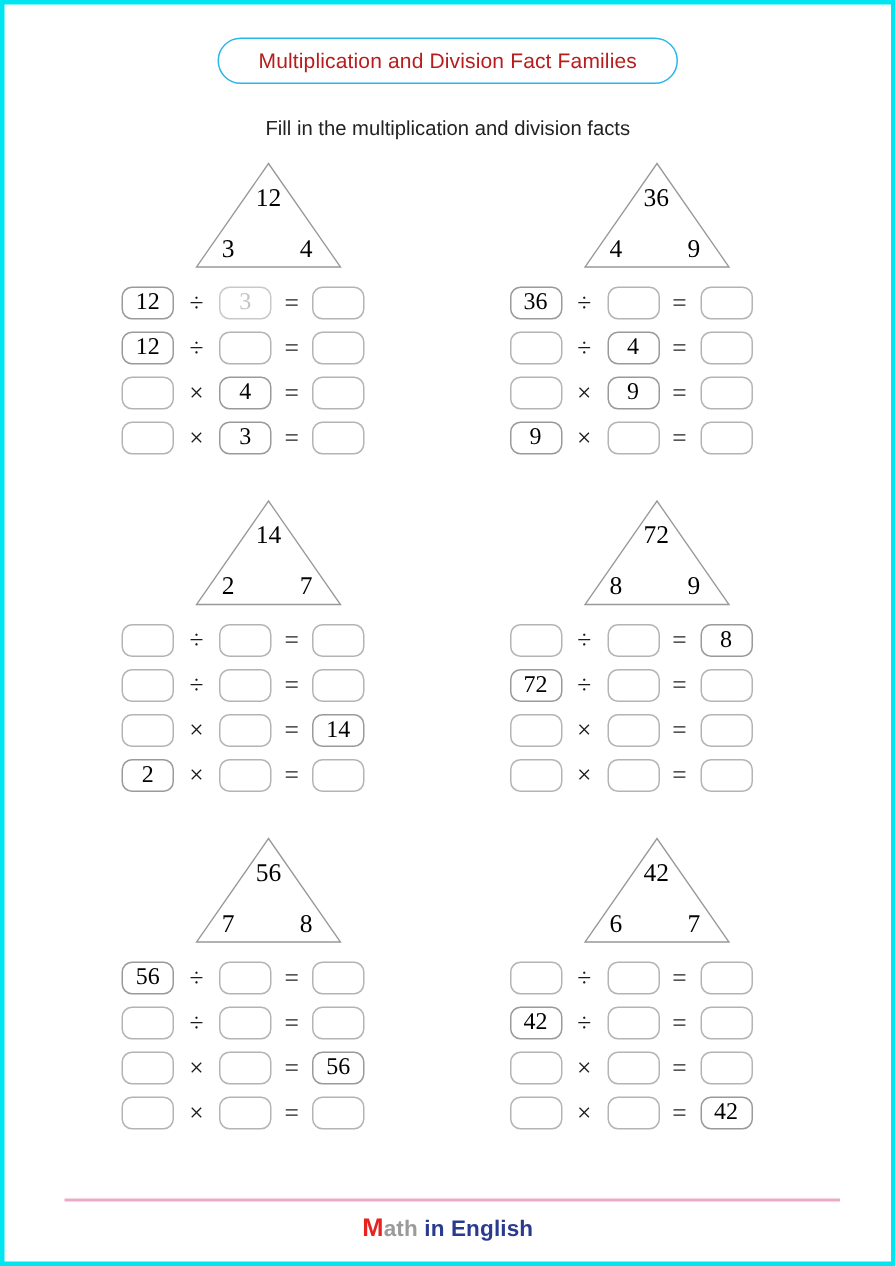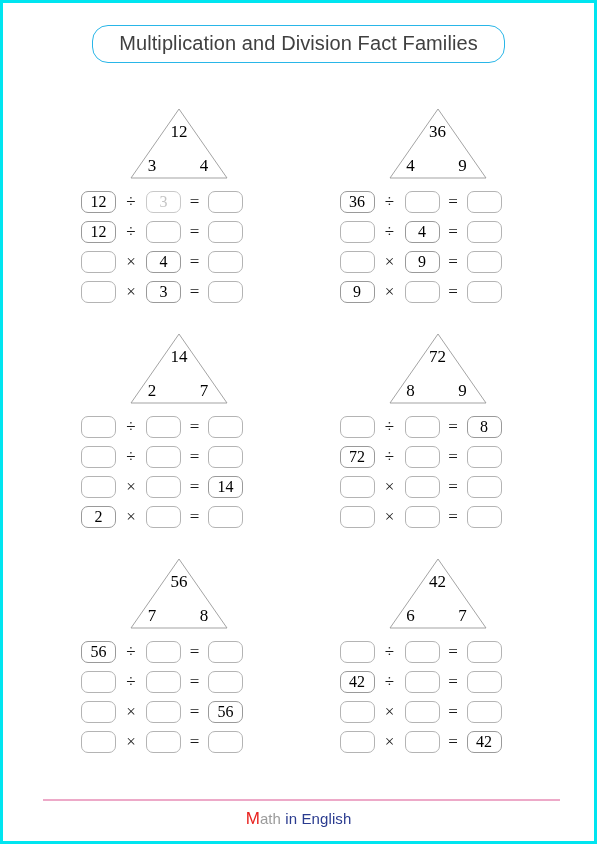--- a/index.html
+++ b/index.html
@@ -28,22 +28,22 @@
     left: 0;
     top: 22px;
     width: 100%;
     display: flex;
     justify-content: center;
   }
   .title-box {
     border: 1.6px solid #29b6e8;
     border-radius: 16px;
     padding: 6px 26px 7px 26px;
-    font-size: 20px;
-    color: #404040;
+    font-size: 14px;
+    color: #b91c1c;
     letter-spacing: 0.1px;
     white-space: nowrap;
     background: #ffffff;
   }
 
   
   .instruction {
     position: absolute;
     left: 0;
     top: 75px;
@@ -165,36 +165,37 @@
     height: 2px;
     background: #eda9c8;
   }
   .footer-logo {
     position: absolute;
     left: 0;
     top: 806px;
     width: 100%;
     text-align: center;
     font-size: 15px;
-    font-weight: normal;
+    font-weight: bold;
     letter-spacing: 0.1px;
   }
   .logo-m    { color: #e8221f; font-size: 17px; }
   .logo-ath  { color: #9b9b9b; }
   .logo-rest { color: #2a3b8f; }
 </style>
 </head>
 <body>
 
 <div class="page" style="border-color: rgb(0, 229, 240);">
 
   <div class="title-wrap">
     <div class="title-box" style="border-color: rgb(41, 182, 232);">Multiplication and Division Fact Families</div>
   </div>
 
+  <div class="instruction">Fill in the multiplication and division facts</div>
 
   <div class="grid" id="problem-grid">
       <div class="problem col-left">
         <div class="tri-wrap">
           <svg width="100" height="74">
             <polygon points="50,2 98,71 2,71" fill="none" stroke="#999999" stroke-width="0.9"></polygon>
           </svg>
           <div class="tri-num tri-product">12</div>
           <div class="tri-num tri-f1">3</div>
           <div class="tri-num tri-f2">4</div>

